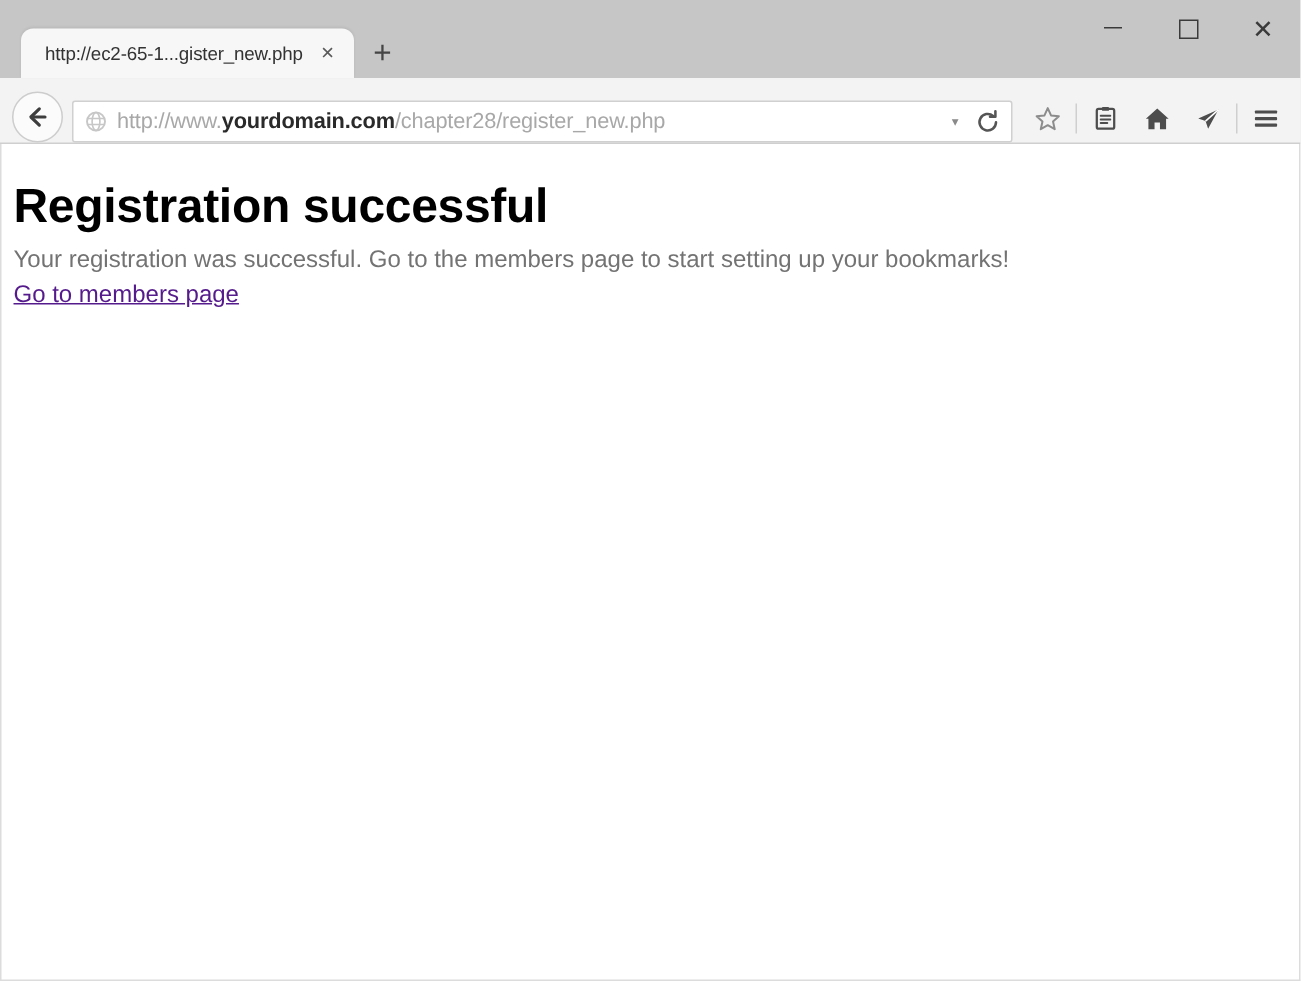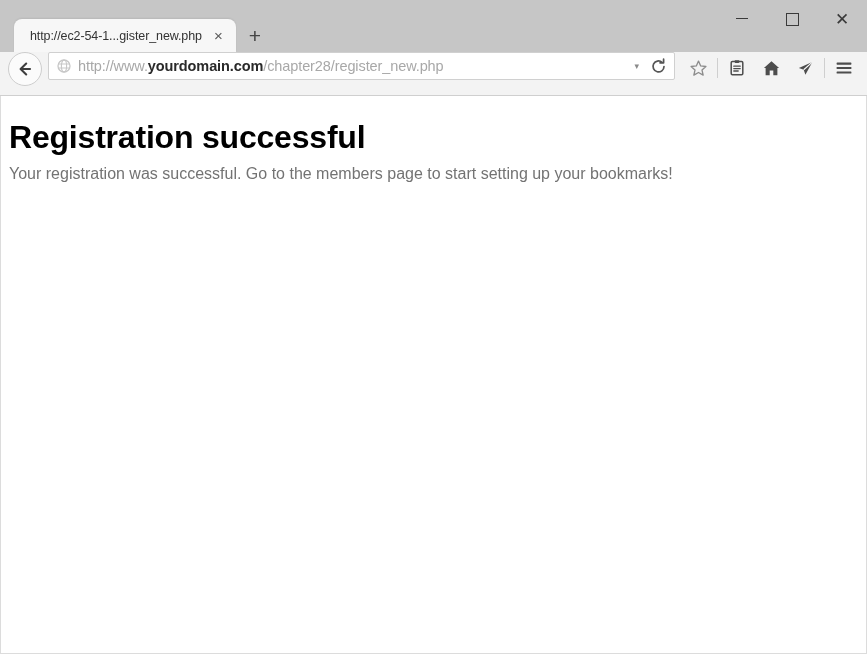--- a/index.html
+++ b/index.html
@@ -128,21 +128,21 @@
     color: #3a3a3a;
     font-weight: 400;
   }
 
   
   .navbar {
     height: 44px;
     background: #f3f3f3;
     border-bottom: 1px solid #cfcfcf;
     display: flex;
-    align-items: flex-start;
+    align-items: flex-end;
     padding: 0 6px 0 8px;
     flex: none;
     box-sizing: border-box;
   }
 
   .back-button {
     width: 32px;
     height: 32px;
     border-radius: 50%;
     border: 1px solid #cdcdcd;
@@ -275,21 +275,21 @@
 </style>
 </head>
 <body>
 
 <div class="browser-window">
 
   <div class="titlebar">
 
     <div class="tabstrip">
       <div class="tab">
-        <span class="tab-title">http://ec2-54-1...gister_new.php</span>
+        <span class="tab-title">http://ec2-65-1...gister_new.php</span>
         <span class="tab-close">×</span>
       </div>
       <div class="new-tab">+</div>
     </div>
 
     <div class="window-controls">
       <div class="win-btn">
         <span class="win-min-glyph"></span>
       </div>
       <div class="win-btn">
@@ -371,16 +371,17 @@
       </div>
 
     </div>
 
   </div>
 
   <div class="content-frame">
     <div class="page">
       <h1>Registration successful</h1>
       <p>Your registration was successful. Go to the members page to start setting up your bookmarks!</p>
+      <a href="#">Go to members page</a>
     </div>
   </div>
 
 </div>
 
 </body></html>

